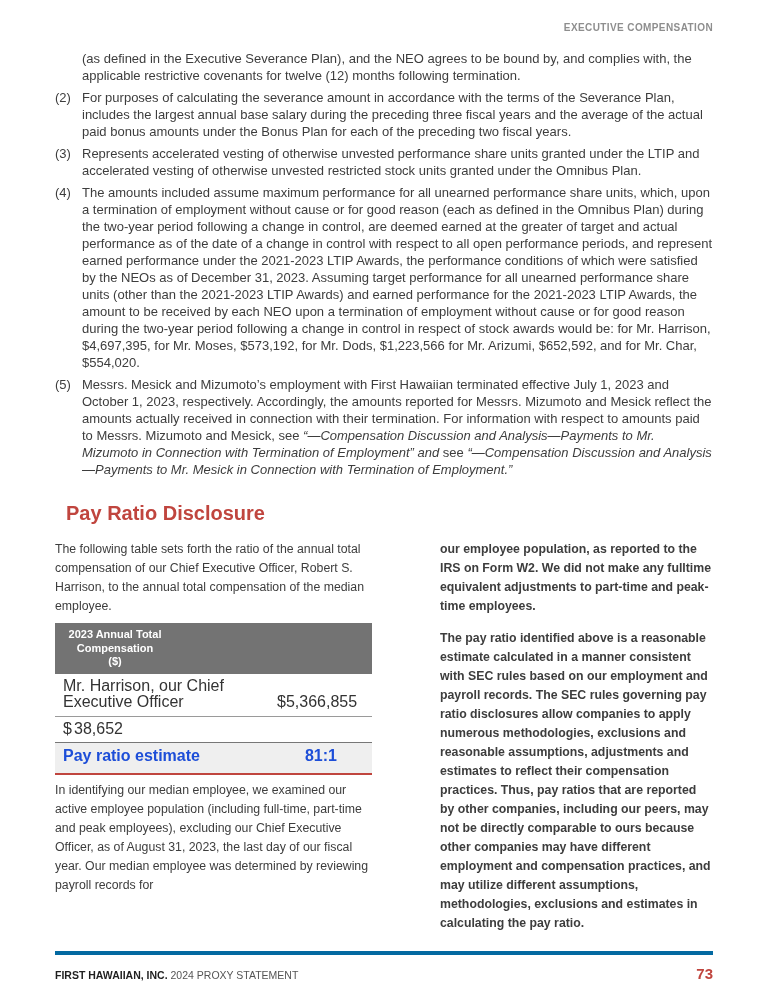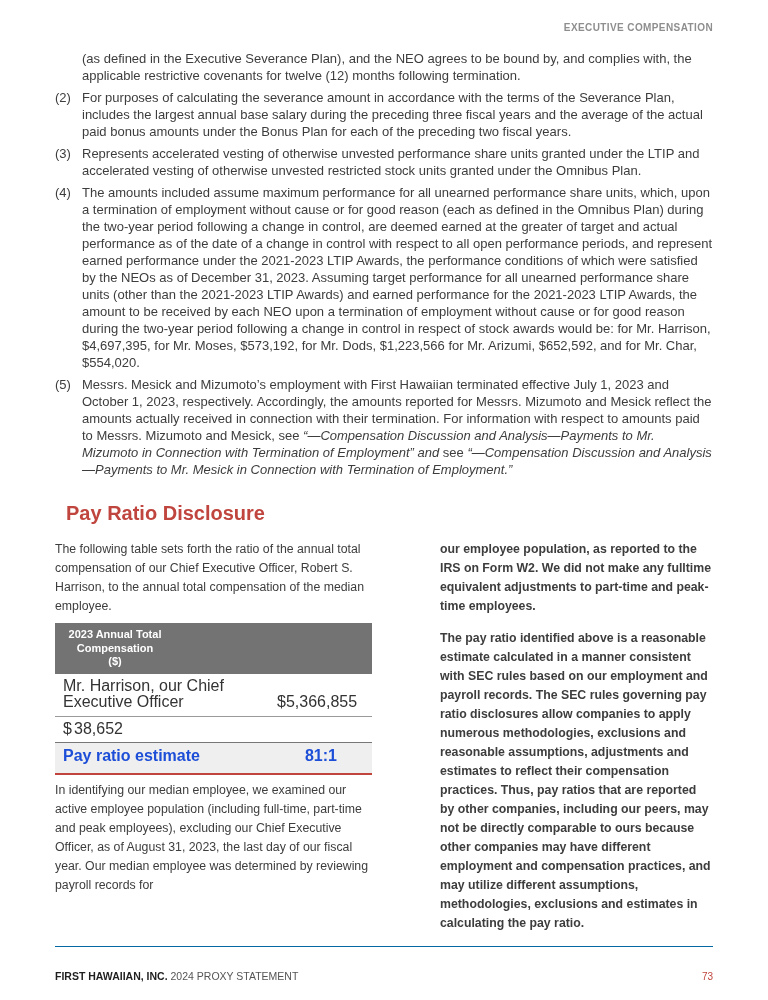--- a/index.html
+++ b/index.html
@@ -58,28 +58,28 @@
   .t-val{width:60px;margin-right:35px;text-align:right;flex:none;}
   .t-val.split{display:flex;justify-content:space-between;}
   .t-row.r2{border-bottom-color:#777;}
   .t-row.r3{
     background:#efefef;font-weight:bold;color:#1d4ed8;
     border-bottom:2px solid #c0453e;
     padding-top:5px;padding-bottom:8px;
   }
   .doc-footer{
     position:absolute;left:55px;right:55px;bottom:18px;
-    border-top:1px solid #0369a1;
-    padding-top:23px;
+    border-top:4px solid #0369a1;
+    padding-top:10px;
     display:flex;justify-content:space-between;align-items:baseline;
     font-size:10.5px;
   }
   .footer-company{font-weight:bold;color:#1f1f1f;}
   .footer-statement{color:#555;}
-  .footer-pagenum{font-weight:normal;color:#c0453e;font-size:10px;}
+  .footer-pagenum{font-weight:bold;color:#c0453e;font-size:15px;}
 </style>
 </head>
 <body>
 
 <div class="page">
 
   <div class="doc-header">
     <span>EXECUTIVE COMPENSATION</span>
   </div>
 

